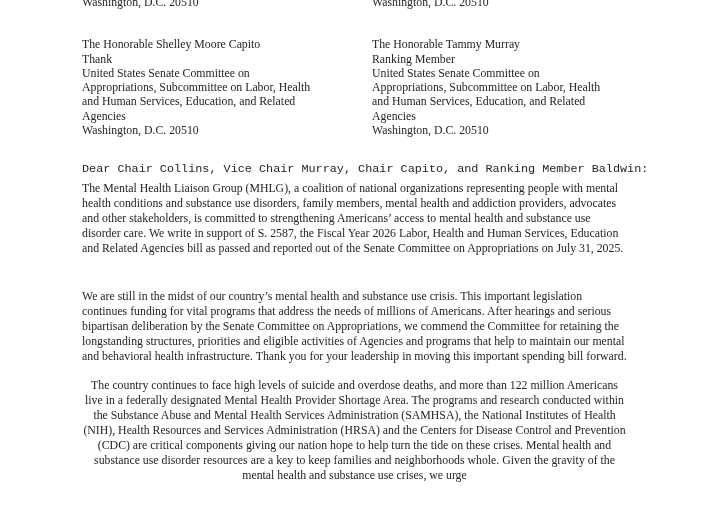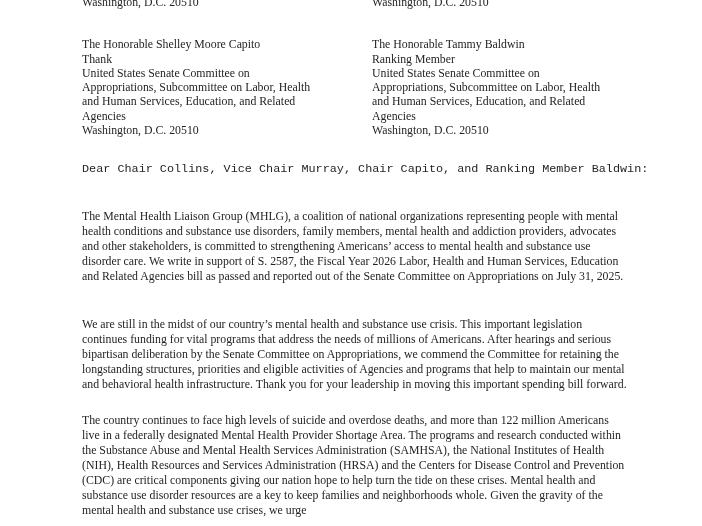--- a/index.html
+++ b/index.html
@@ -41,23 +41,23 @@
     margin: 25px 0 0 0;
     line-height: 15px;
     white-space: nowrap;
     font-family: Liberation Mono, monospace;
   }
   .para {
     width: 545px;
     margin: 0;
     line-height: 15px;
   }
-  .para.p1 { margin-top: 32px; }
+  .para.p1 { margin-top: 4px; }
   .para.p2 { margin-top: 33px; }
-  .para.p3 { margin-top: 21px; }
+  .para.p3 { margin-top: 14px; text-align: center; }
 </style>
 </head>
 <body>
 
 <div class="page">
 
   <div class="addresses">
 
     <div class="addr-col">
       <div class="addr-line">Washington, D.C. 20510</div>
@@ -68,21 +68,21 @@
         <div class="addr-line">Appropriations, Subcommittee on Labor, Health</div>
         <div class="addr-line">and Human Services, Education, and Related</div>
         <div class="addr-line">Agencies</div>
         <div class="addr-line">Washington, D.C. 20510</div>
       </div>
     </div>
 
     <div class="addr-col">
       <div class="addr-line">Washington, D.C. 20510</div>
       <div class="addr-block">
-        <div class="addr-line">The Honorable Tammy Baldwin</div>
+        <div class="addr-line">The Honorable Tammy Murray</div>
         <div class="addr-line">Ranking Member</div>
         <div class="addr-line">United States Senate Committee on</div>
         <div class="addr-line">Appropriations, Subcommittee on Labor, Health</div>
         <div class="addr-line">and Human Services, Education, and Related</div>
         <div class="addr-line">Agencies</div>
         <div class="addr-line">Washington, D.C. 20510</div>
       </div>
     </div>
 
   </div>

